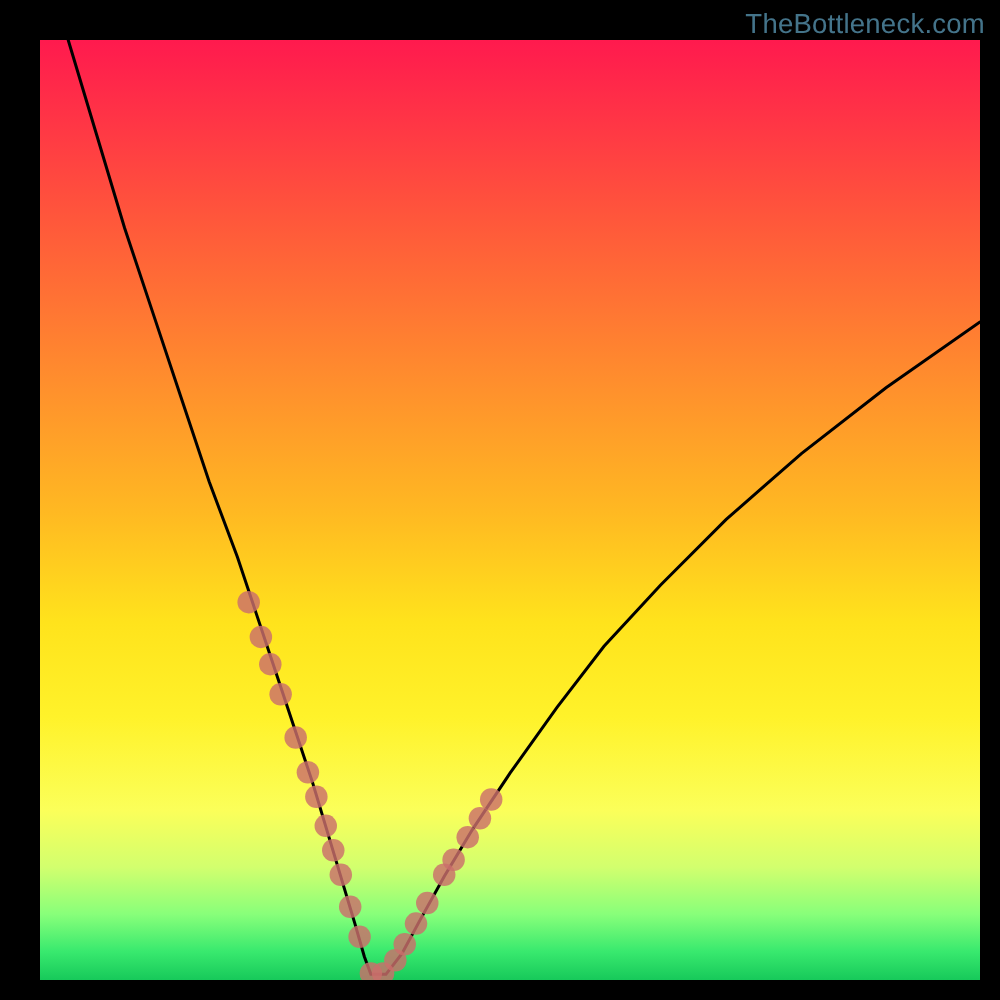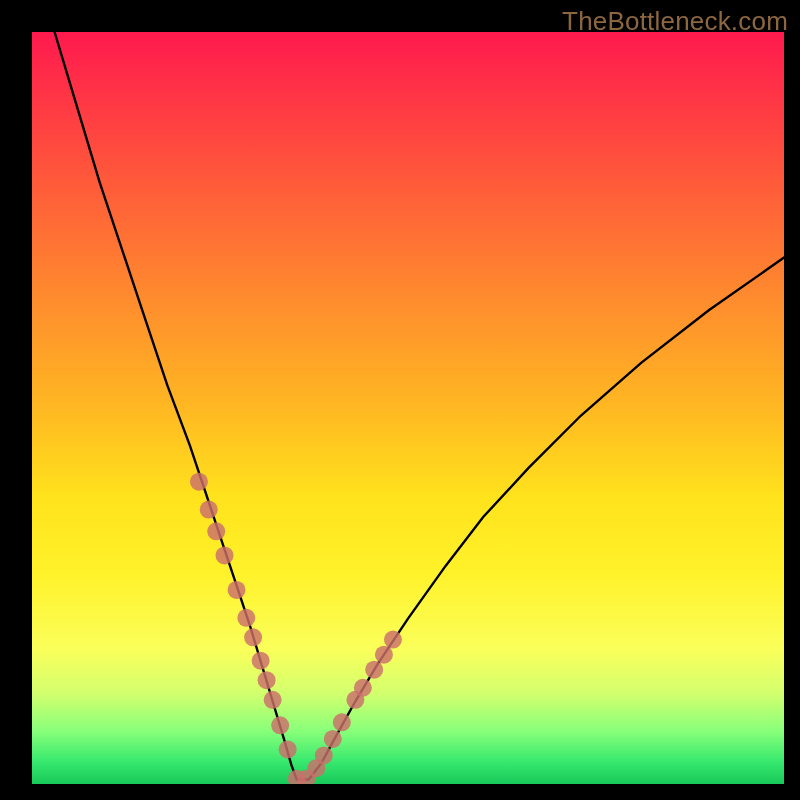--- a/index.html
+++ b/index.html
@@ -42,23 +42,23 @@
   .curve {
     position: absolute;
     left: 0; top: 0;
     width: 752px;
     height: 752px;
   }
   .watermark {
     position: absolute;
     top: 6px;
     right: 12px;
-    color: #fdba74;
+    color: #7dd3fc;
     opacity: 0.55;
-    font-size: 26px;
+    font-size: 22px;
     font-weight: 400;
     letter-spacing: 0.2px;
     user-select: none;
     margin-left: 21px;
   }
 </style>
 </head>
 <body>
 
 <div class="stage">

